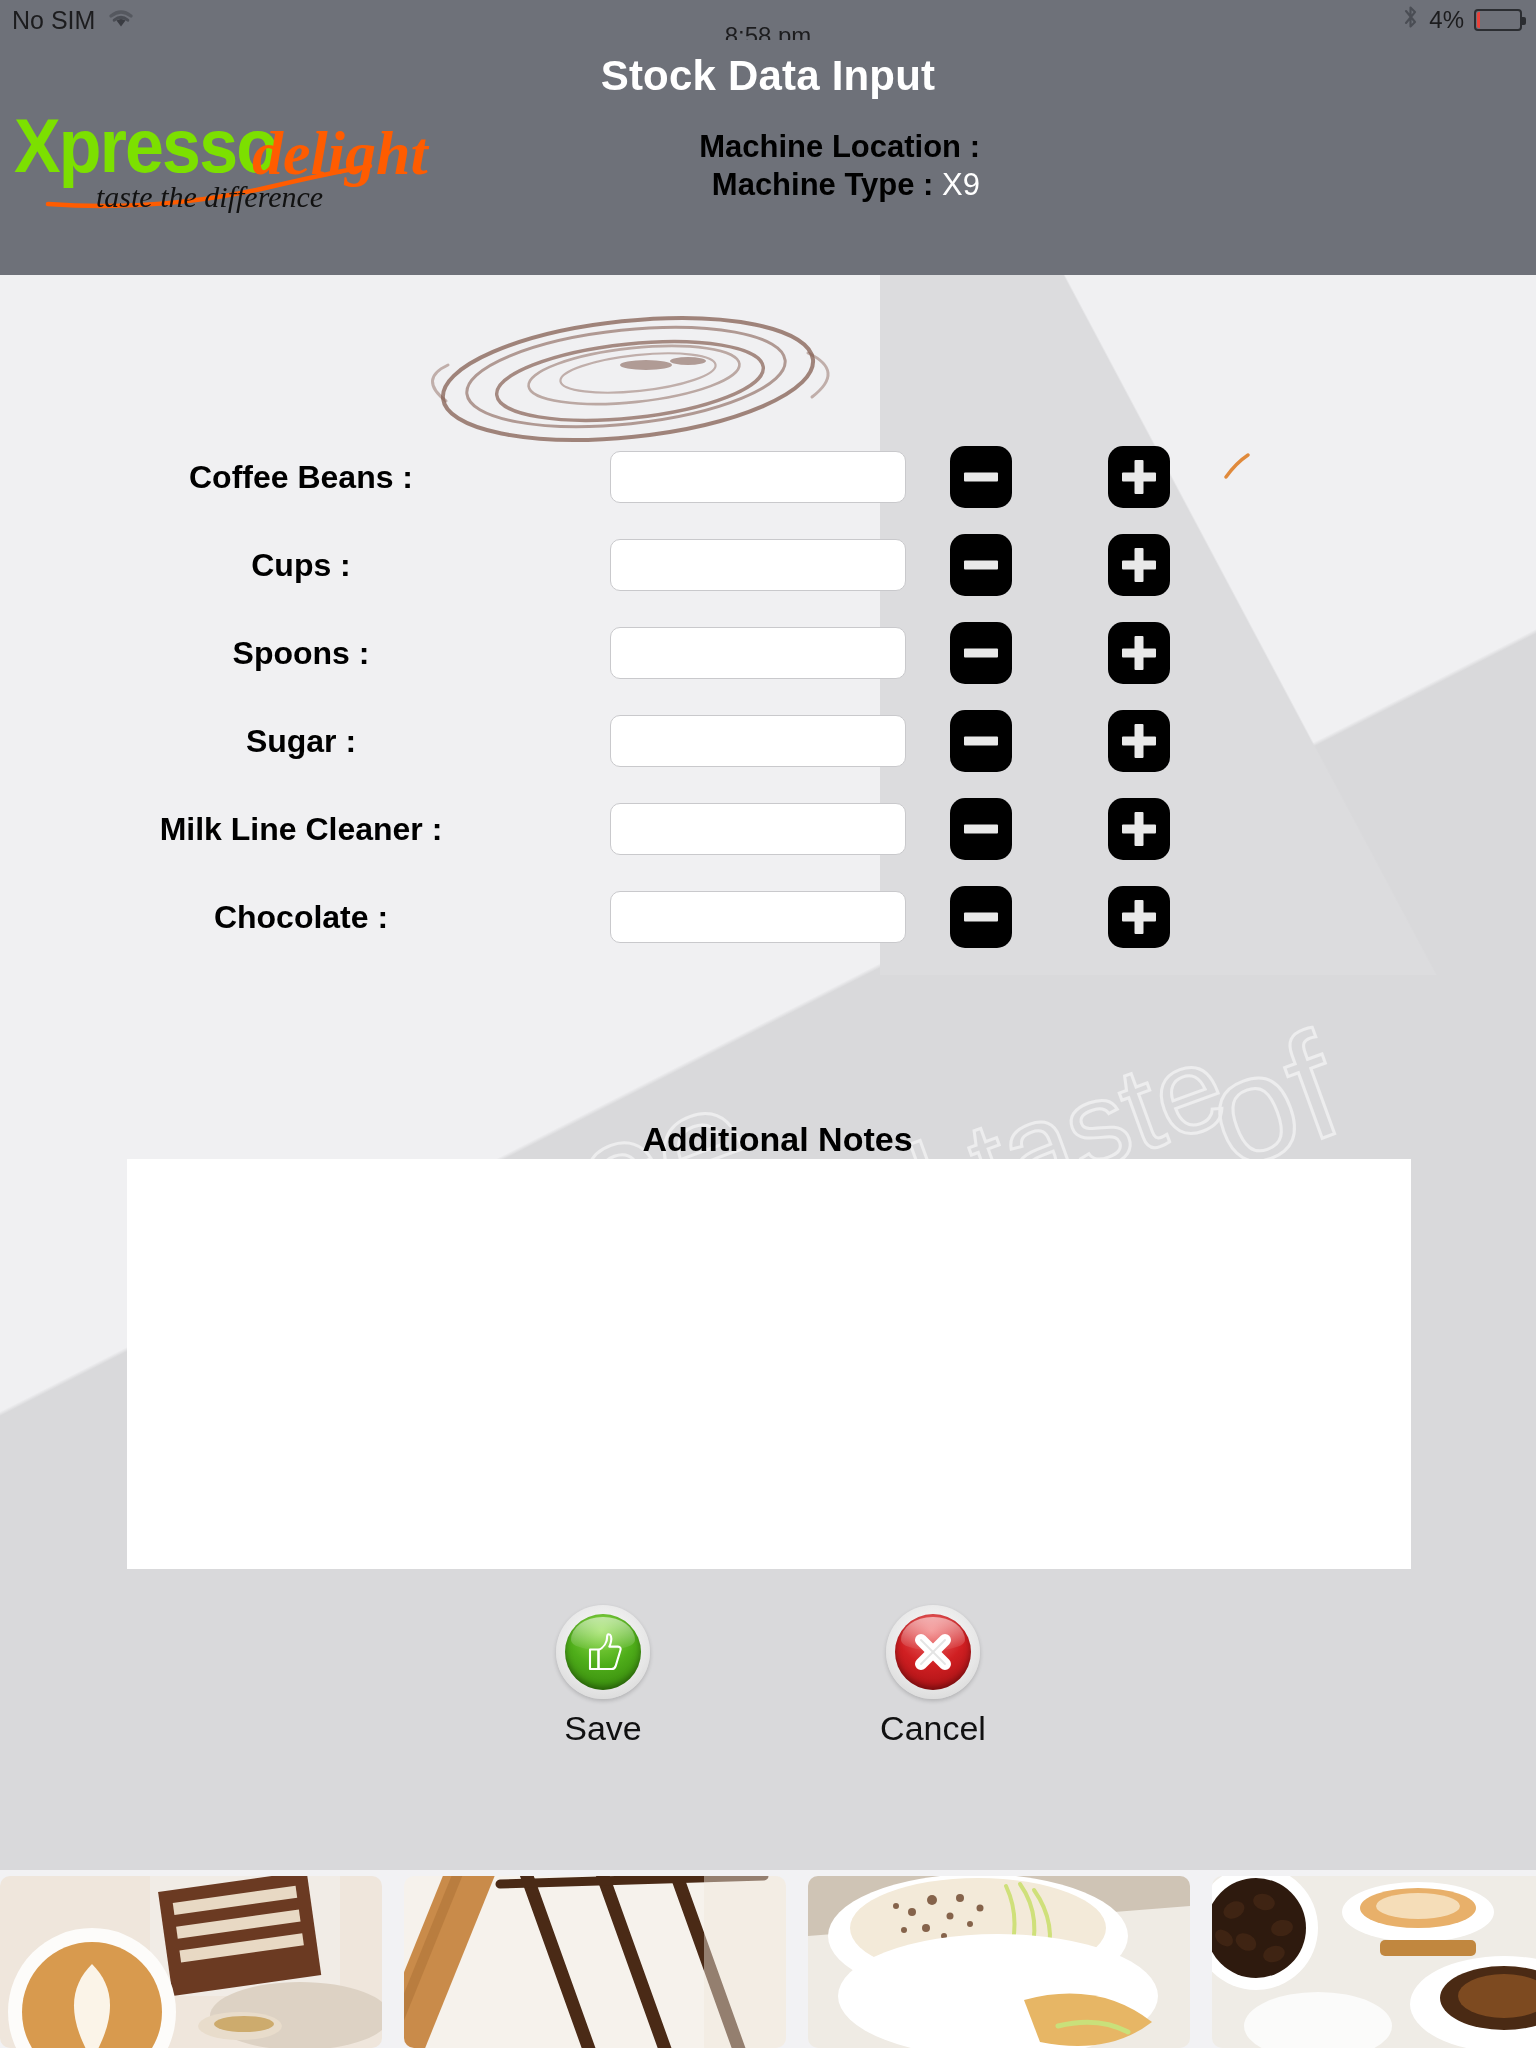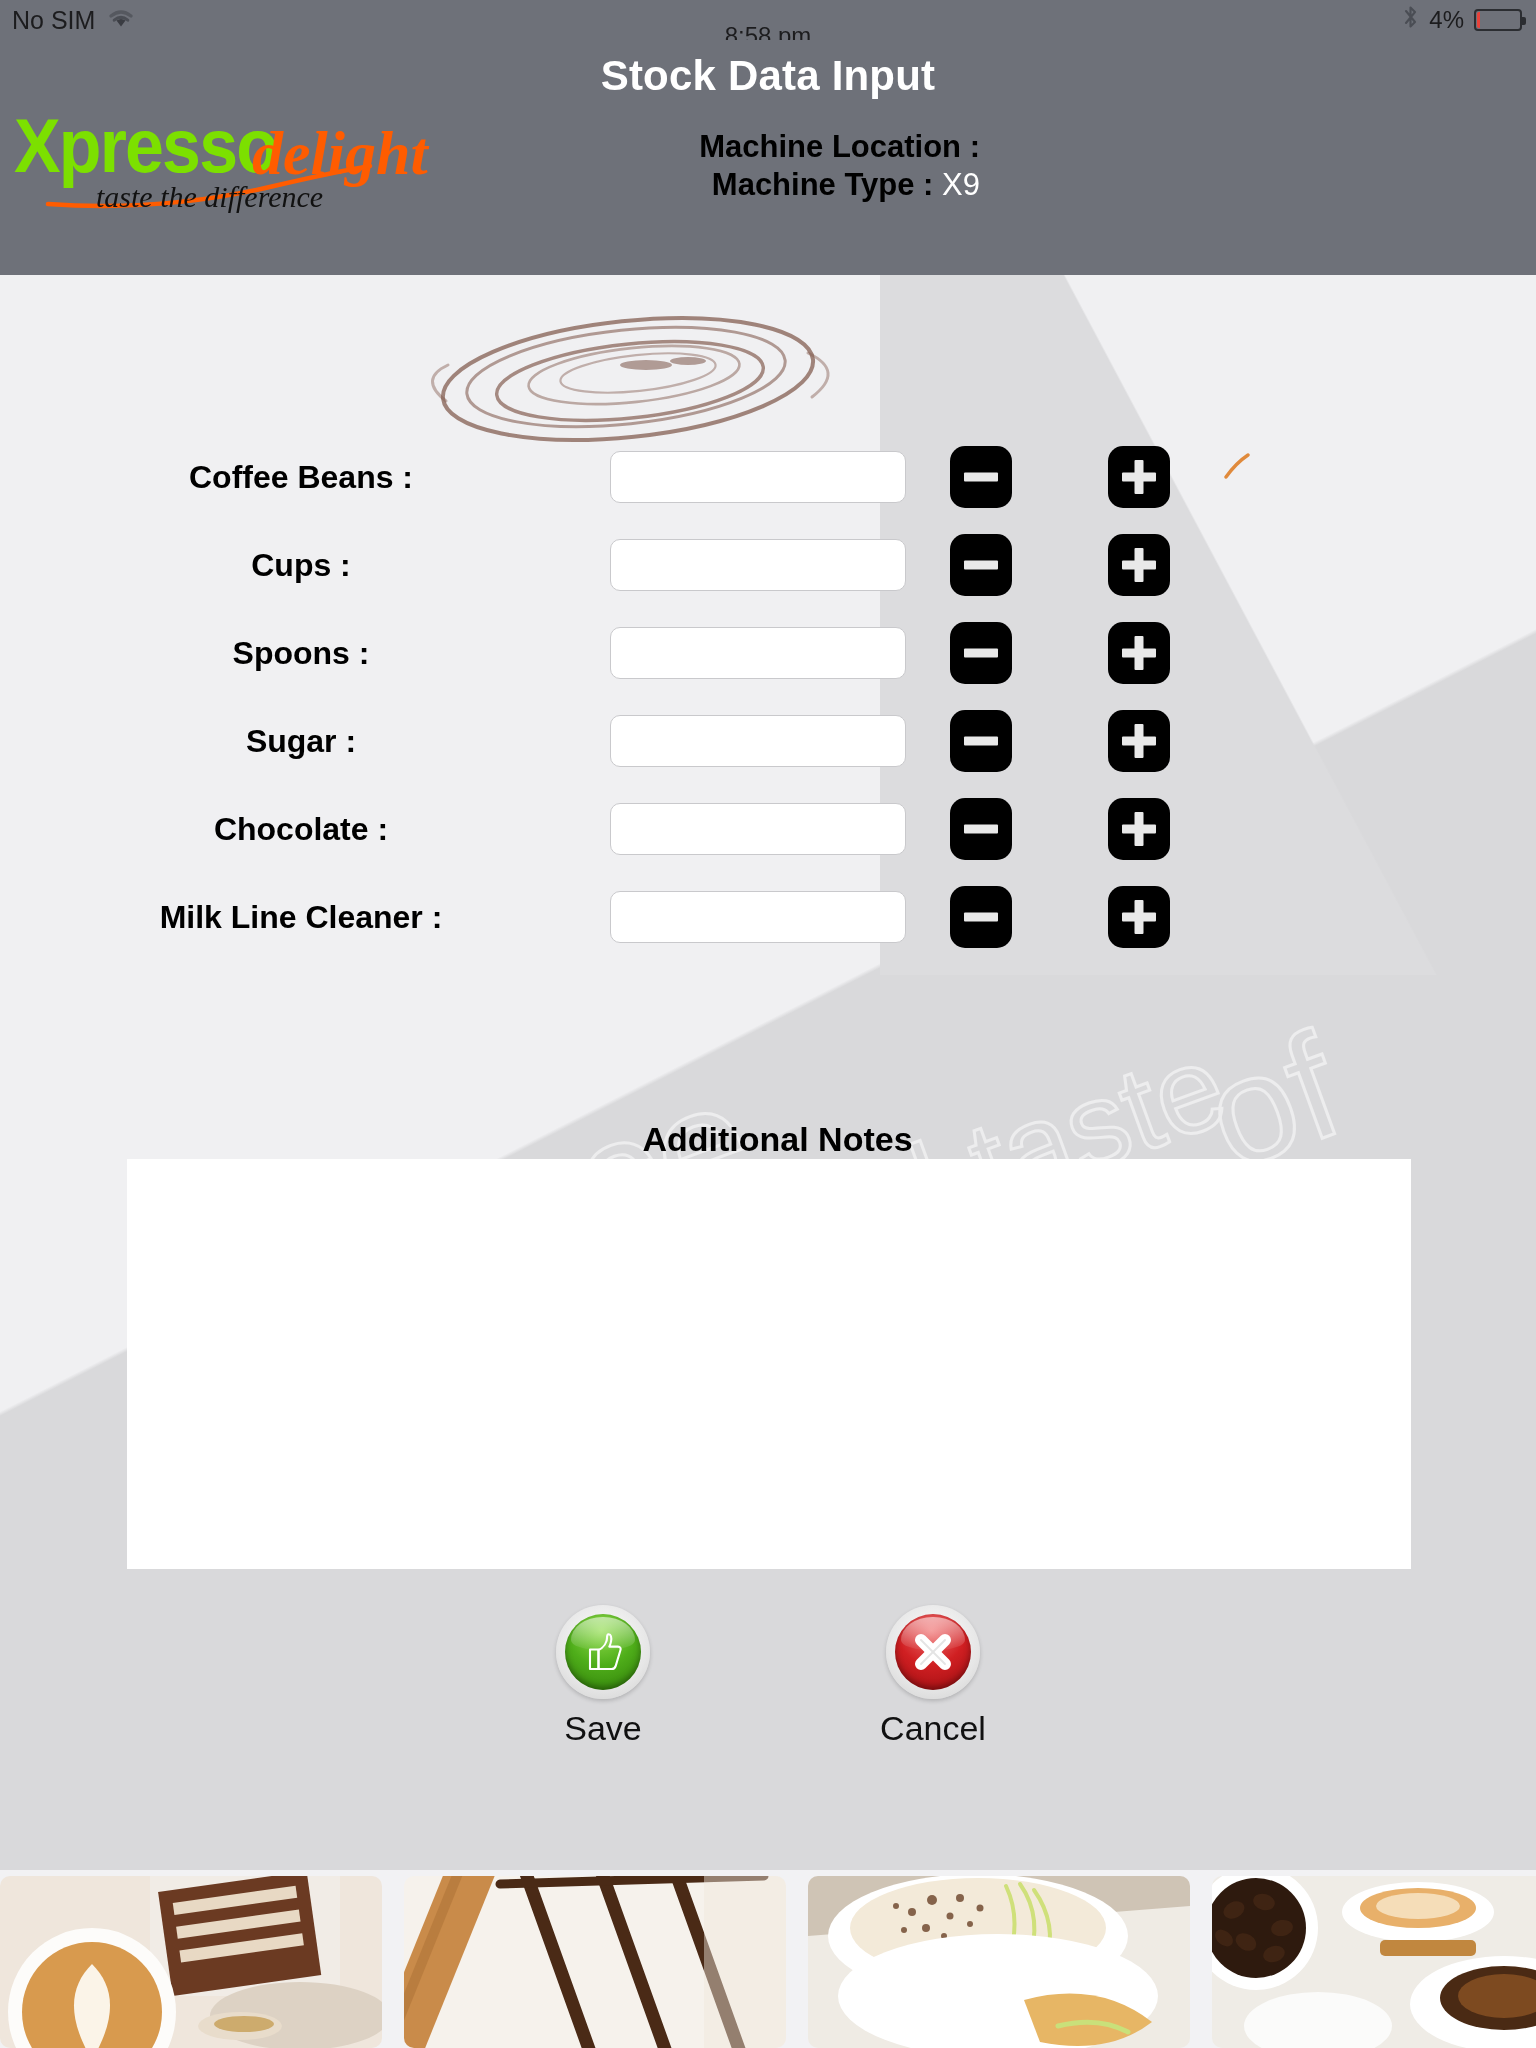--- a/index.html
+++ b/index.html
@@ -414,33 +414,33 @@
         <button class="stepper minus">
             <span class="bar-h"></span>
           </button>
         <button class="stepper plus">
             <span class="bar-h"></span>
             <span class="bar-v"></span>
           </button>
       </div>
 
       <div class="form-row">
-        <div class="row-label">Chocolate :</div>
+        <div class="row-label">Milk Line Cleaner :</div>
         <input class="row-input" type="text" value="" style="">
         <button class="stepper minus">
             <span class="bar-h"></span>
           </button>
         <button class="stepper plus">
             <span class="bar-h"></span>
             <span class="bar-v"></span>
           </button>
       </div>
 
       <div class="form-row">
-        <div class="row-label">Milk Line Cleaner :</div>
+        <div class="row-label">Chocolate :</div>
         <input class="row-input" type="text" value="" style="">
         <button class="stepper minus">
             <span class="bar-h"></span>
           </button>
         <button class="stepper plus">
             <span class="bar-h"></span>
             <span class="bar-v"></span>
           </button>
       </div>
     </div>

